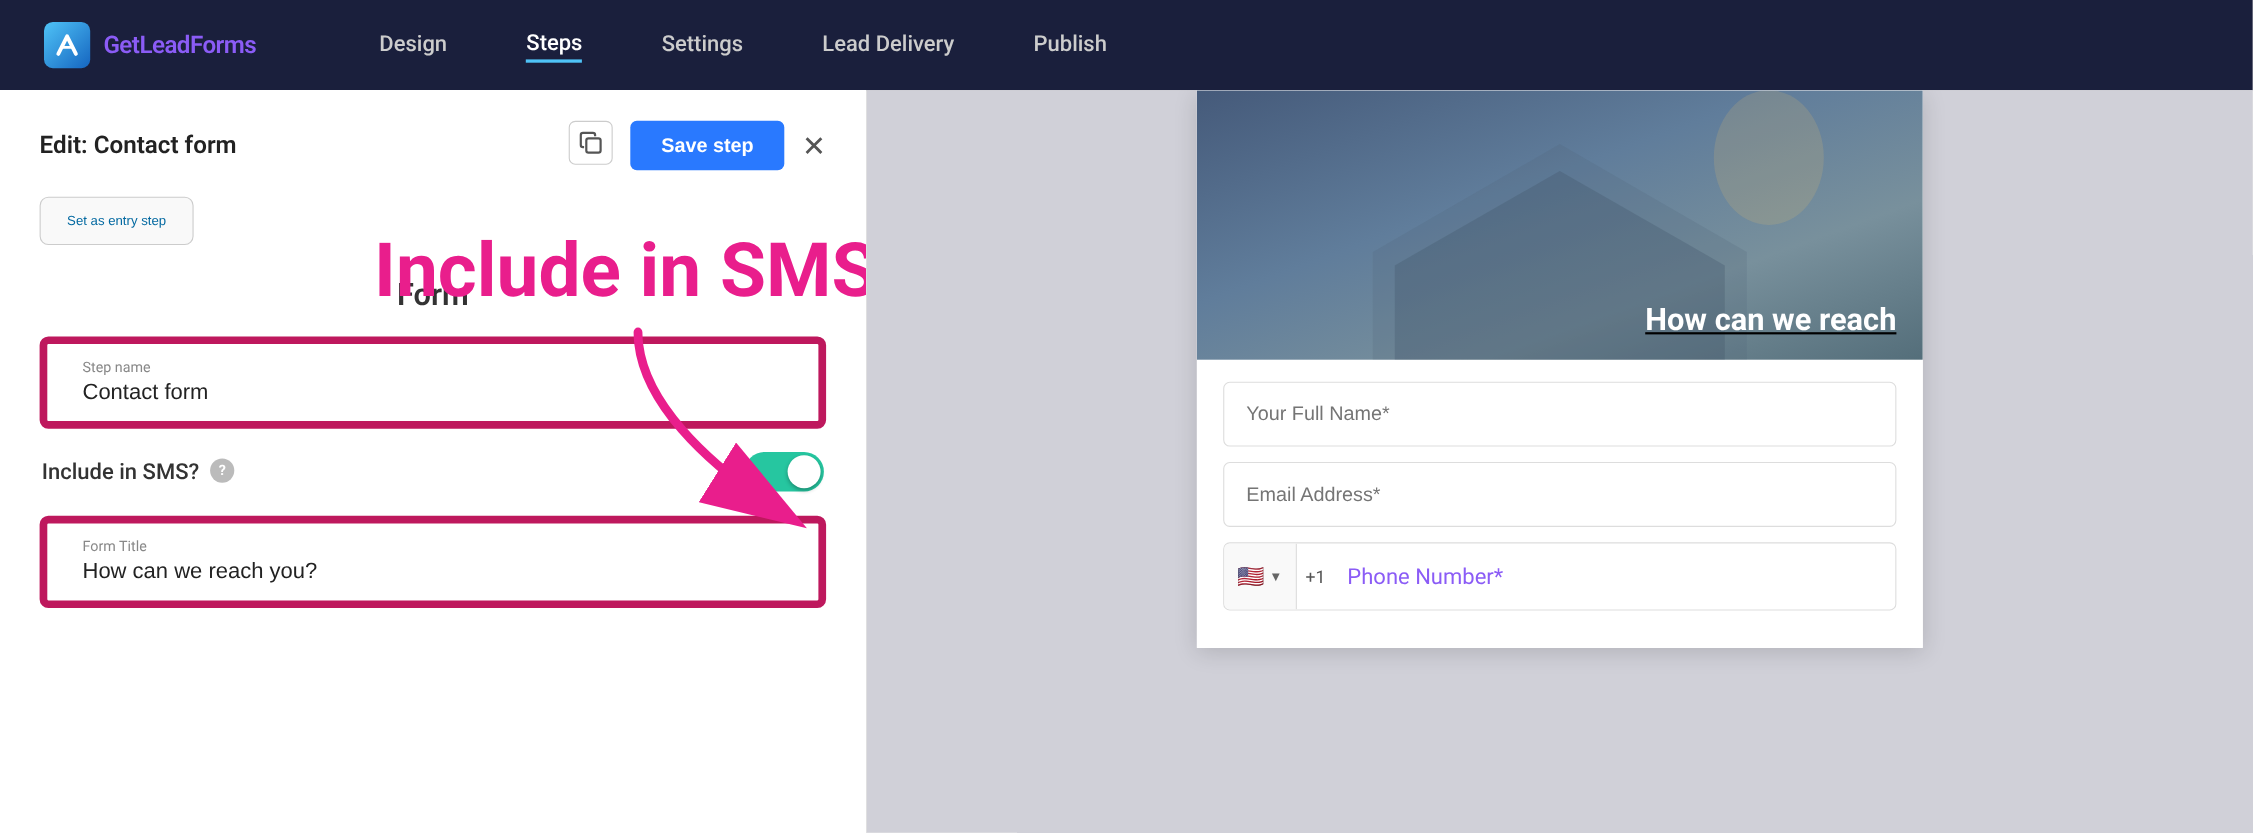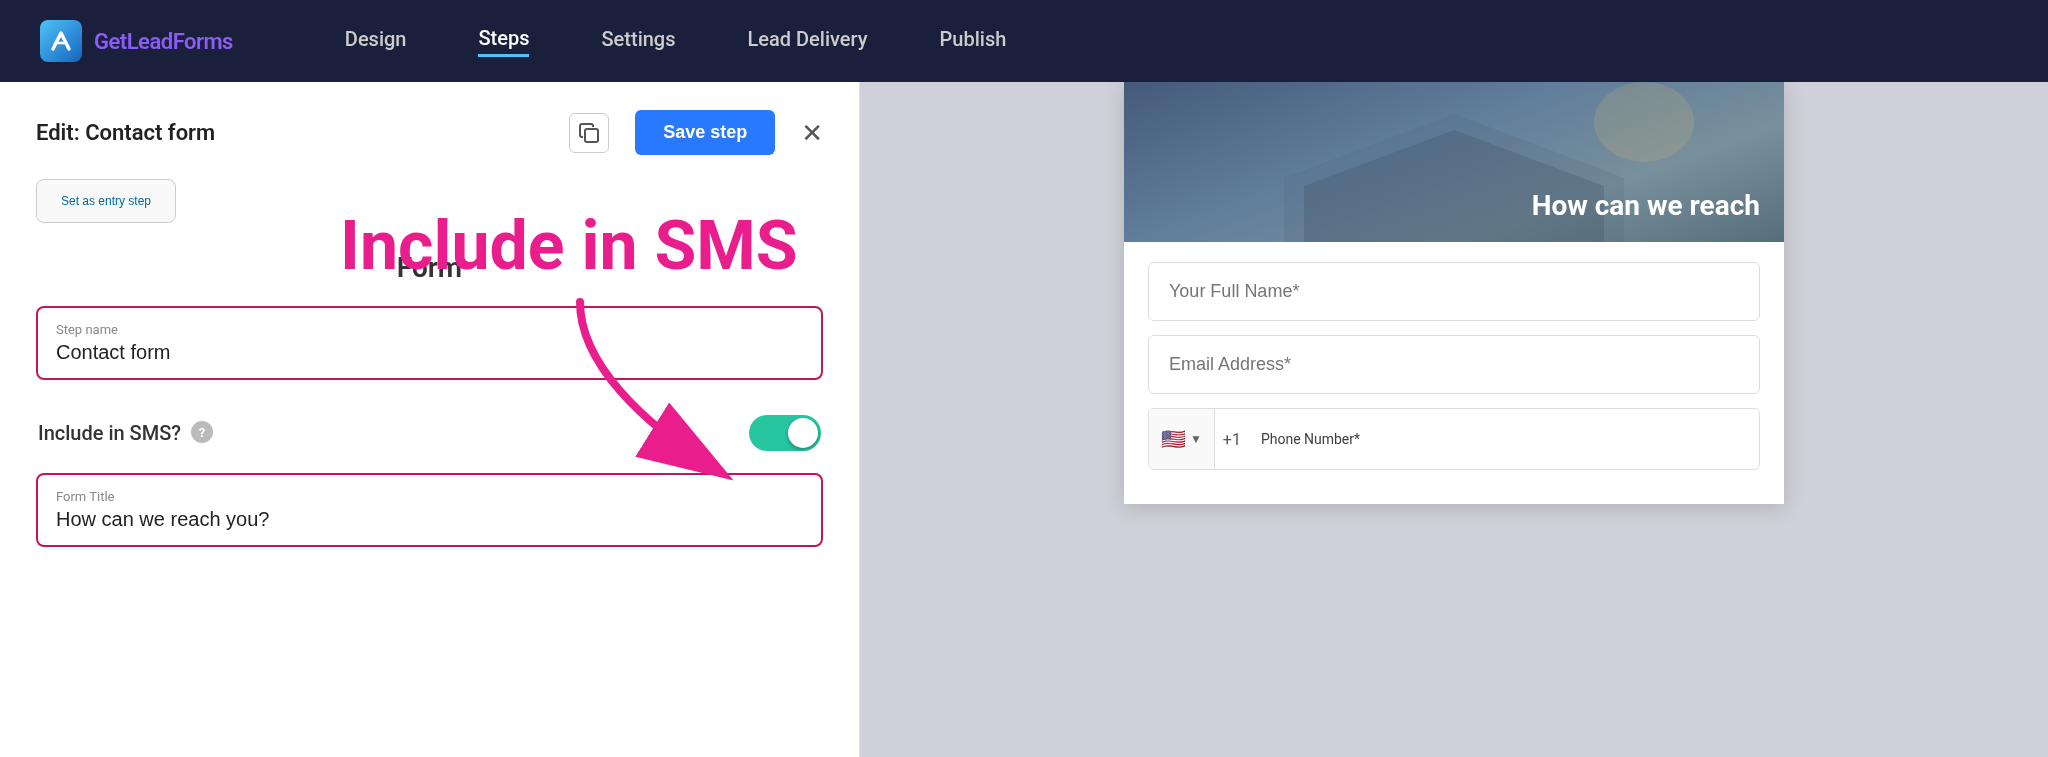--- a/index.html
+++ b/index.html
@@ -55,43 +55,42 @@
     }
 
     
     .main-container {
       display: flex;
       height: calc(757px - 82px);
     }
 
     
     .left-panel {
-      width: 860px;
+      width: 788px;
       background: #fff;
       border-right: 1px solid #e0e0e0;
       padding: 28px 36px;
       position: relative;
       overflow-y: auto;
     }
 
     .panel-header {
       display: flex;
       align-items: center;
       justify-content: space-between;
       margin-bottom: 24px;
     }
     .panel-title {
       font-size: 22px;
       font-weight: 600;
       color: #222;
     }
     .panel-actions {
       display: flex;
-      align-items: center;
-      gap: 26px;
+      gap: 16px;
     }
     .copy-icon-btn {
       width: 40px;
       height: 40px;
       border: 1px solid #ccc;
       background: #fff;
       border-radius: 6px;
       display: flex;
       align-items: center;
       justify-content: center;
@@ -134,24 +133,24 @@
     .section-label {
       text-align: center;
       font-size: 28px;
       font-weight: 600;
       color: #333;
       margin-bottom: 22px;
     }
 
     
     .form-field-group {
-      border: 2px solid #be185d;
+      border: 7px solid #be185d;
       border-radius: 8px;
-      padding: 14px 18px;
-      margin-bottom: 35px;
+      padding: 14px 32px;
+      margin-bottom: 21px;
       background: #fff;
     }
     .field-label {
       font-size: 13px;
       color: #888;
       margin-bottom: 4px;
     }
     .field-input {
       width: 100%;
       border: none;
@@ -251,26 +250,27 @@
       background: #fff;
       border-radius: 0;
       width: 660px;
       margin-top: 0;
       box-shadow: 0 4px 20px rgba(0,0,0,0.15);
       overflow: hidden;
     }
 
     .preview-header-img {
       width: 100%;
-      height: 160px;
+      height: 245px;
       background: linear-gradient(160deg, #455a7a 0%, #607d9b 40%, #78909c 70%, #546e7a 100%);
       position: relative;
       display: flex;
       align-items: flex-end;
       padding: 20px 24px;
+      text-decoration: underline;
     }
     .preview-header-title {
       color: #fff;
       font-size: 28px;
       font-weight: 700;
       position: relative;
       z-index: 2;
       text-align: right;
       width: 100%;
     }
@@ -304,21 +304,21 @@
       padding: 18px 12px;
       border-right: 1px solid #ddd;
       font-size: 16px;
       color: #333;
       background: #f9f9f9;
       white-space: nowrap;
     }
     .flag-emoji { font-size: 20px; }
     .chevron-down { font-size: 12px; color: #666; }
     .phone-plus { font-size: 16px; color: #555; padding: 18px 8px; }
-    .phone-input-placeholder { font-size: 14px; color: #404040; padding: 18px 12px; flex: 1; }
+    .phone-input-placeholder { font-size: 20px; color: #8b5cf6; padding: 18px 12px; flex: 1; }
   </style>
 </head>
 <body>
 
 <header class="header">
   <div class="logo-area">
     <div class="logo-icon">
       <svg width="28" height="28" viewBox="0 0 28 28" fill="none">
         <path d="M6 22 L14 6 L22 22" stroke="white" stroke-width="3.5" stroke-linecap="round" stroke-linejoin="round" fill="none"></path>
         <path d="M9 16 L19 16" stroke="white" stroke-width="2.5" stroke-linecap="round"></path>

